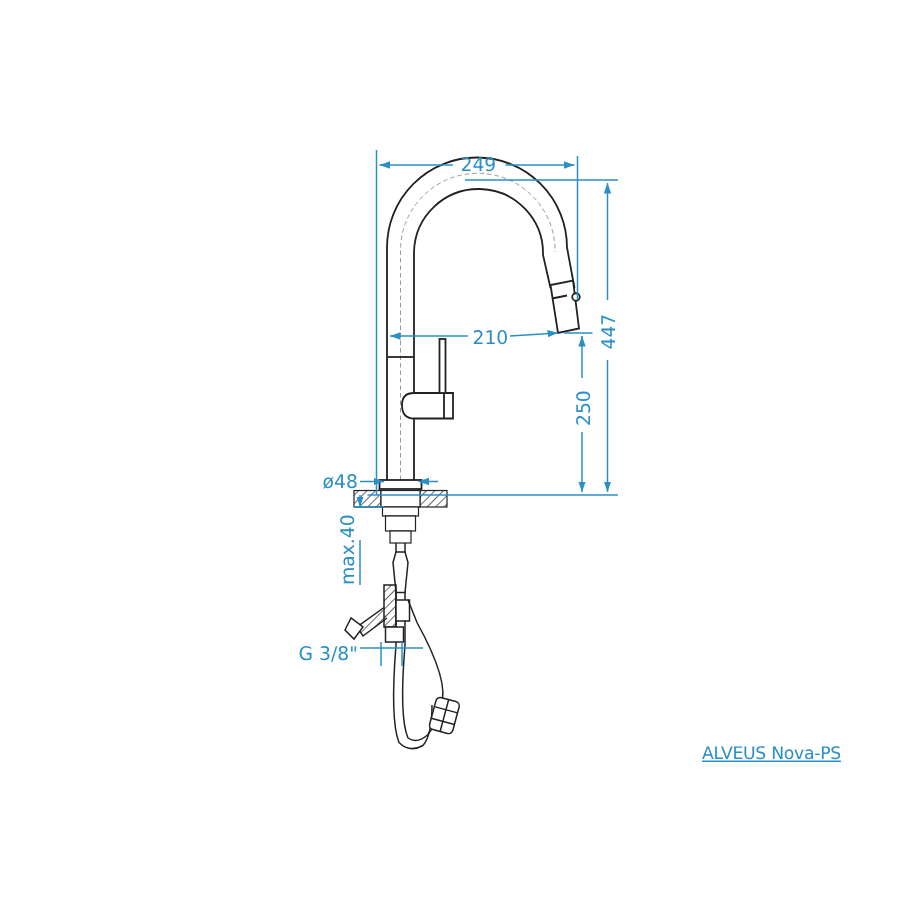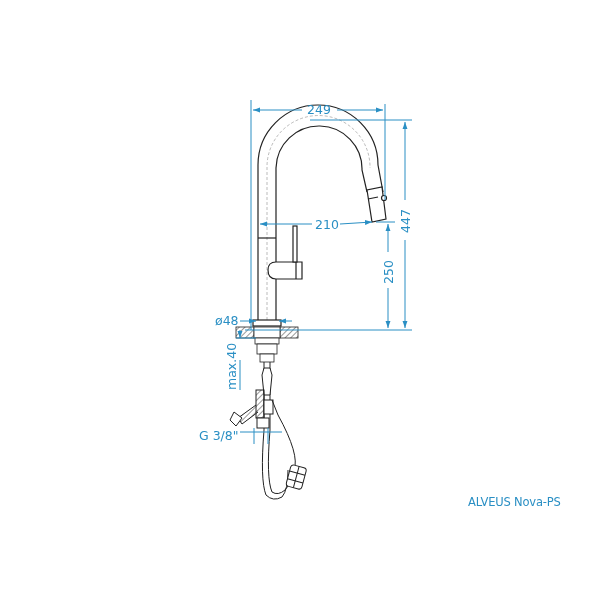--- a/index.html
+++ b/index.html
@@ -1,19 +1,19 @@
 <!DOCTYPE html>
 <html><head>
   <meta charset="utf-8">
   <style>
     html, body { margin: 0; padding: 0; background: #ffffff; }
     body { width: 604px; height: 604px; position: relative; overflow: hidden; font-family: "Liberation Sans", sans-serif; }
     #canvas { position: absolute; left: 0; top: 0; width: 604px; height: 604px; }
     .dim-text { font-family: "DejaVu Sans", sans-serif; font-size: 12.5px; fill: #2a8fc4; }
-    .caption { position: absolute; left: 468px; top: 495px; font-family: "DejaVu Sans", sans-serif; font-size: 11.5px; color: #2a8fc4; letter-spacing: -0.2px; }
+    .caption { position: absolute; left: 468px; top: 495px; font-family: "DejaVu Sans", sans-serif; font-size: 11.5px; color: #2a8fc4; letter-spacing: -0.2px; text-decoration: underline; }
   </style>
 </head>
 <body>
 
 <div id="drawing">
 <svg id="canvas" viewBox="0 0 604 604" xmlns="http://www.w3.org/2000/svg">
   <defs>
     <marker id="arr" viewBox="0 0 10 10" refX="10" refY="5" markerWidth="7" markerHeight="7" orient="auto-start-reverse">
       <path d="M0,1.5 L10,5 L0,8.5 z" fill="#2a8fc4"></path>
     </marker>

